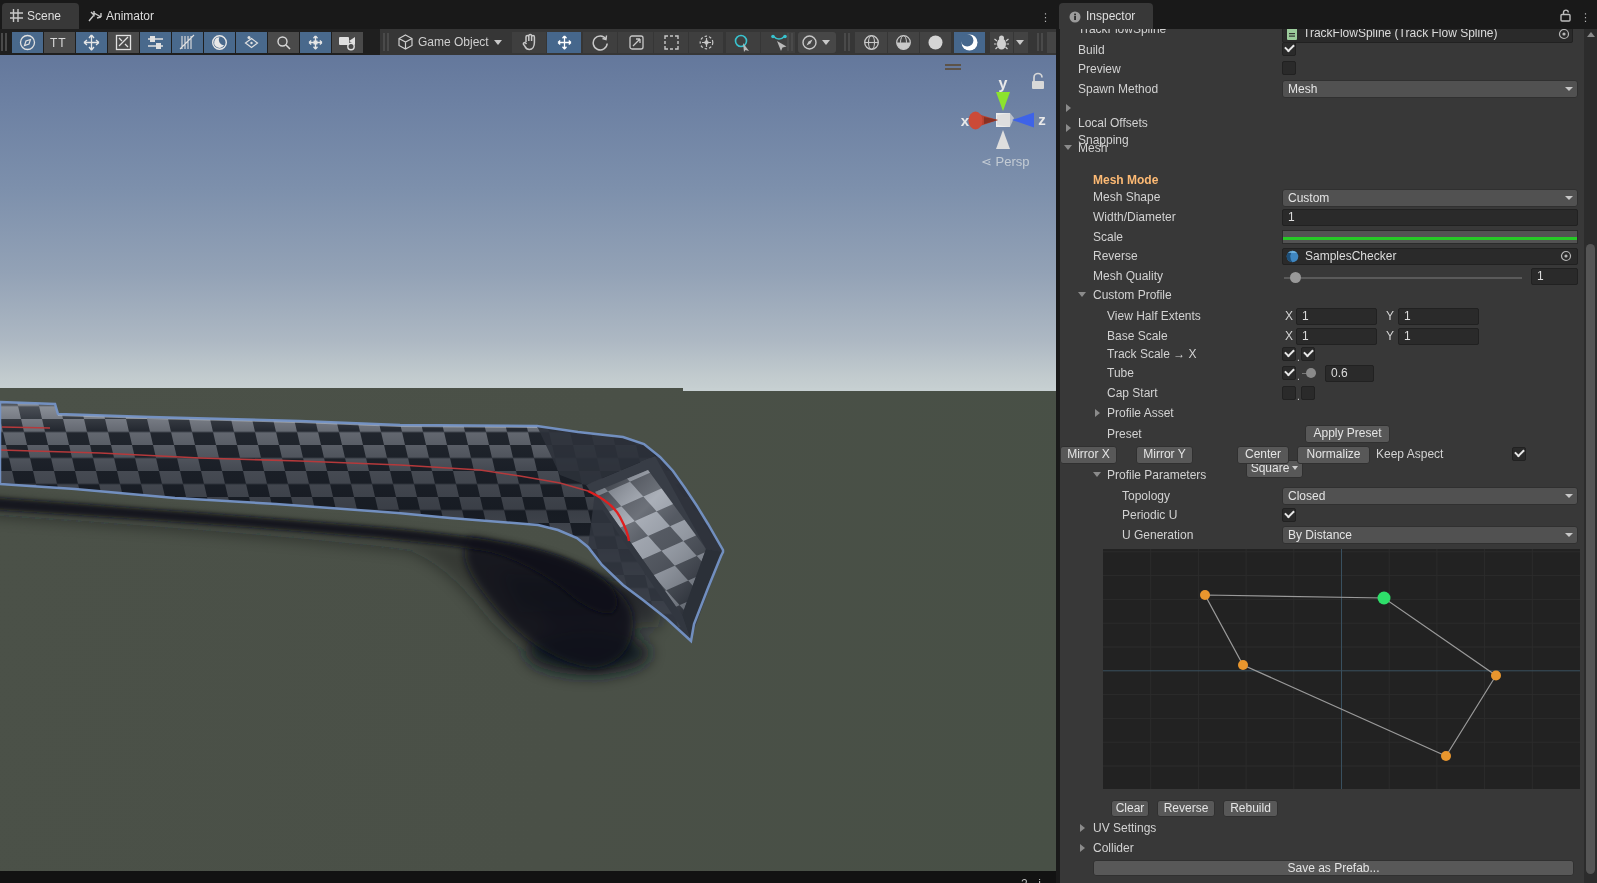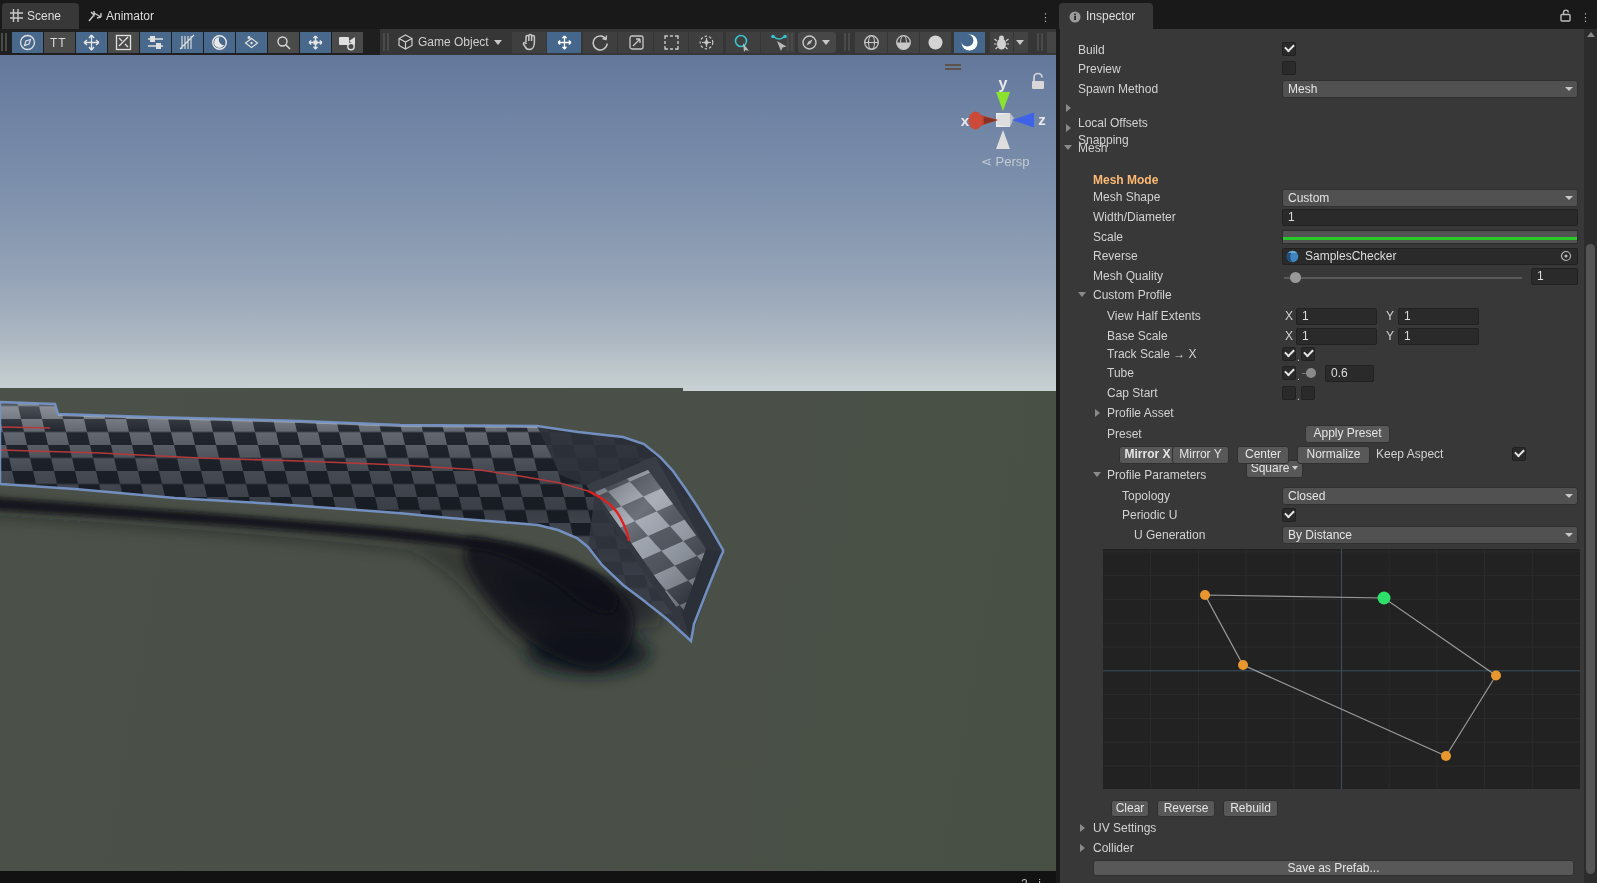--- a/index.html
+++ b/index.html
@@ -300,20 +300,33 @@
 
 <div class="abs" style="left:0;top:871px;width:1056px;height:12px;background:#121212;overflow:hidden;">
   <div class="lbl" style="left:1021px;top:6px;color:#bdbdbd;font-size:12px;">2 · i</div>
 </div>
 
 <div class="abs" style="left:1056px;top:29px;width:4px;height:854px;background:#1a1a1a;"></div>
 
 <div class="abs" style="left:1060px;top:29px;width:537px;height:854px;background:#383838;"></div>
 <div id="insp" class="abs" style="left:0;top:0;width:1597px;height:883px;pointer-events:none;">
 
+  <div class="abs" style="left:1060px;top:29px;width:524px;height:15px;overflow:hidden;">
+    <div class="lbl" style="left:18px;top:-7px;">TrackFlowSpline</div>
+    <div class="tf" style="left:222px;top:-4px;width:291px;height:18px;padding-left:20px;">TrackFlowSpline (Track Flow Spline)</div>
+    <svg class="abs" style="left:226px;top:-1px" width="12" height="12" viewBox="0 0 12 12">
+          <rect x="1" y="0" width="10" height="12" rx="1" fill="#9ccc9c"></rect>
+          <rect x="3" y="5" width="6" height="1.2" fill="#333"></rect>
+          <rect x="3" y="7.5" width="6" height="1.2" fill="#333"></rect>
+        </svg>
+    <svg class="abs" style="left:498px;top:-1px" width="12" height="12" viewBox="0 0 12 12">
+          <circle cx="6" cy="6" r="4.5" fill="none" stroke="#b8b8b8" stroke-width="1.2"></circle>
+          <circle cx="6" cy="6" r="1.6" fill="#b8b8b8"></circle>
+        </svg>
+  </div>
 
   <div class="lbl" style="left:1078px;top:43px;">Build</div>
   <div class="cb on" style="left:1282px;top:42px;"></div>
   <div class="lbl" style="left:1078px;top:62px;">Preview</div>
   <div class="cb" style="left:1282px;top:61px;"></div>
   <div class="lbl" style="left:1078px;top:82px;">Spawn Method</div>
   <div class="dd" style="left:1282px;top:80px;width:296px;height:18px;">Mesh<span class="ar"></span></div>
   <div class="fold r" style="left:1066px;top:104px;"></div>
   <div class="lbl" style="left:1078px;top:116px;text-align:center;">Local Offsets</div>
   <div class="fold r" style="left:1066px;top:124px;"></div>
@@ -370,34 +383,34 @@
   <div class="tf" style="left:1325px;top:365px;width:49px;height:17px;">0.6</div>
   <div class="lbl" style="left:1107px;top:386px;">Cap Start</div>
   <div class="cb" style="left:1282px;top:386px;"></div>
   <div class="lbl" style="left:1297px;top:390px;font-size:10px;">.</div>
   <div class="cb" style="left:1301px;top:386px;"></div>
   <div class="fold r" style="left:1095px;top:409px;"></div>
   <div class="lbl" style="left:1107px;top:406px;">Profile Asset</div>
   <div class="lbl" style="left:1107px;top:427px;">Preset</div>
   <div class="btn" style="left:1246px;top:428px;width:57px;height:18px;margin-top:32px;">Square<span style="display:inline-block;vertical-align:2px;margin-left:3px;width:0;height:0;border-top:4px solid #ccc;border-left:3.5px solid transparent;border-right:3.5px solid transparent;"></span></div>
   <div class="btn" style="left:1305px;top:425px;width:85px;height:18px;">Apply Preset</div>
-  <div class="btn" style="left:1119px;top:446px;width:57px;height:18px;font-weight:bold;">Mirror X</div>
-  <div class="btn" style="left:1172px;top:446px;width:57px;height:18px;">Mirror Y</div>
+  <div class="btn" style="left:1060px;top:446px;width:57px;height:18px;">Mirror X</div>
+  <div class="btn" style="left:1136px;top:446px;width:57px;height:18px;">Mirror Y</div>
   <div class="btn" style="left:1237px;top:446px;width:52px;height:18px;">Center</div>
   <div class="btn" style="left:1297px;top:446px;width:73px;height:18px;">Normalize</div>
   <div class="lbl" style="left:1376px;top:447px;">Keep Aspect</div>
   <div class="cb on" style="left:1512px;top:447px;"></div>
 
   <div class="fold d" style="left:1093px;top:472px;"></div>
   <div class="lbl" style="left:1107px;top:468px;">Profile Parameters</div>
   <div class="lbl" style="left:1122px;top:489px;">Topology</div>
   <div class="dd" style="left:1282px;top:487px;width:296px;height:18px;">Closed<span class="ar"></span></div>
   <div class="lbl" style="left:1122px;top:508px;">Periodic U</div>
   <div class="cb on" style="left:1282px;top:508px;"></div>
-  <div class="lbl" style="left:1122px;top:528px;margin-left:12px;">U Generation</div>
+  <div class="lbl" style="left:1122px;top:528px;">U Generation</div>
   <div class="dd" style="left:1282px;top:526px;width:296px;height:18px;">By Distance<span class="ar"></span></div>
 
   <svg class="abs" style="left:1103px;top:549px" width="477" height="240" viewBox="0 0 477 240">
     <rect width="477" height="240" fill="#222222"></rect>
     <g stroke="#2c2c2c" stroke-width="1">
       <path d="M47.7 0V240M95.4 0V240M143.1 0V240M190.8 0V240M286.2 0V240M333.9 0V240M381.6 0V240M429.3 0V240"></path>
       <path d="M0 2.8H477M0 26.6H477M0 50.4H477M0 74.2H477M0 98H477M0 145.6H477M0 169.4H477M0 193.2H477M0 217H477"></path>
     </g>
     <path d="M238.5 0V240" stroke="#39505f" stroke-width="1"></path>
     <path d="M0 121.8H477" stroke="#39505f" stroke-width="1"></path>

